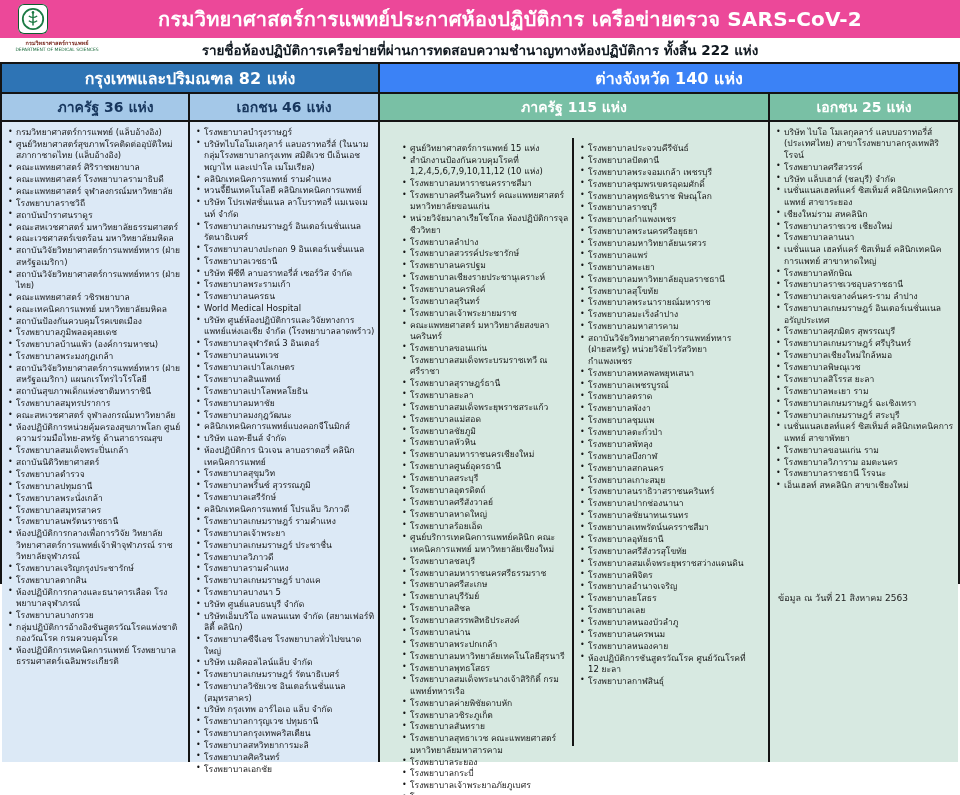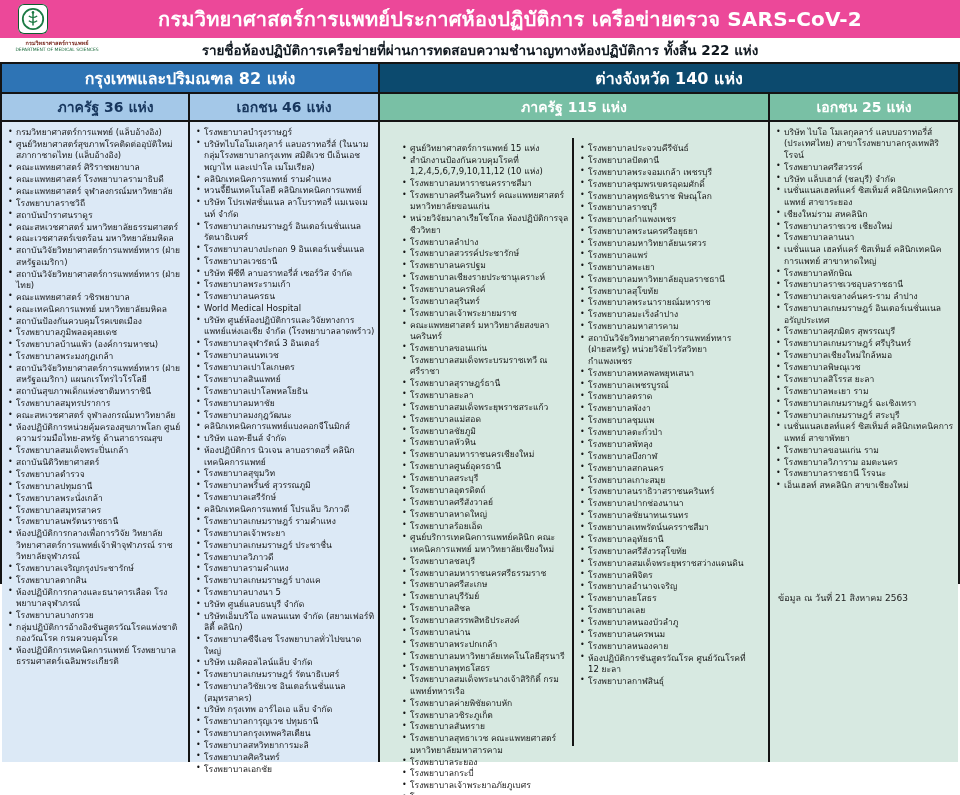--- a/index.html
+++ b/index.html
@@ -20,21 +20,21 @@
 
   
   .subtitle-strip { height:24px; display:flex; align-items:center; justify-content:center;
                     background:#ffffff; font-size:13.5px; font-weight:bold; color:#101820; }
 
   
   .table { height:522px; border:2px solid #141414; border-left-width:2px; }
   .group-row { height:30px; display:flex; border-bottom:2px solid #141414; }
   .group { display:flex; align-items:center; justify-content:center; color:#fff; font-size:16px; font-weight:bold; }
   .group.bkk { width:378px; background:#2e74b5; border-right:2px solid #141414; }
-  .group.prov { flex:1; background:#0c4a6e; }
+  .group.prov { flex:1; background:#3b82f6; }
 
   .sub-row { height:28px; display:flex; border-bottom:2px solid #141414; }
   .sub { display:flex; align-items:center; justify-content:center; font-size:14px; font-weight:bold; }
   .sub.blue { background:#a4c8e8; color:#17365d; }
   .sub.teal { background:#79c0a5; color:#ffffff; }
   .sub.s1 { width:188px; border-right:2px solid #141414;padding-left:21px; }
   .sub.s2 { width:190px; border-right:2px solid #141414; }
   .sub.s3 { width:390px; border-right:2px solid #141414; }
   .sub.s4 { flex:1; }
 

